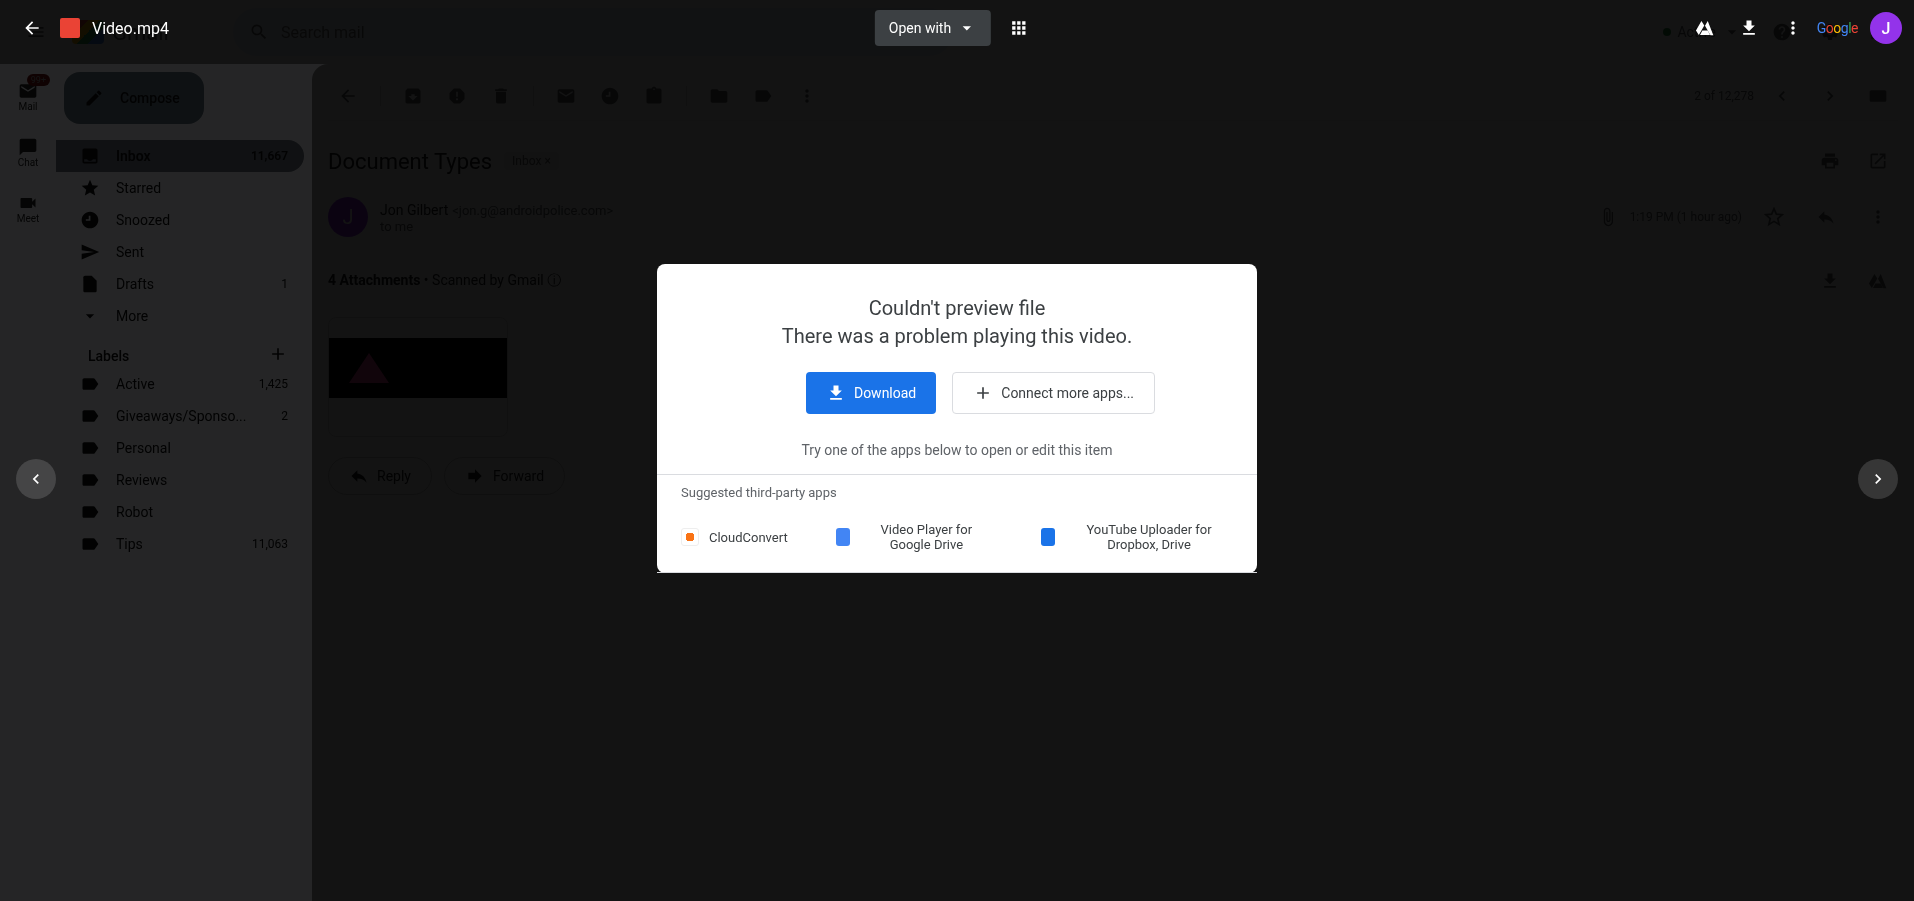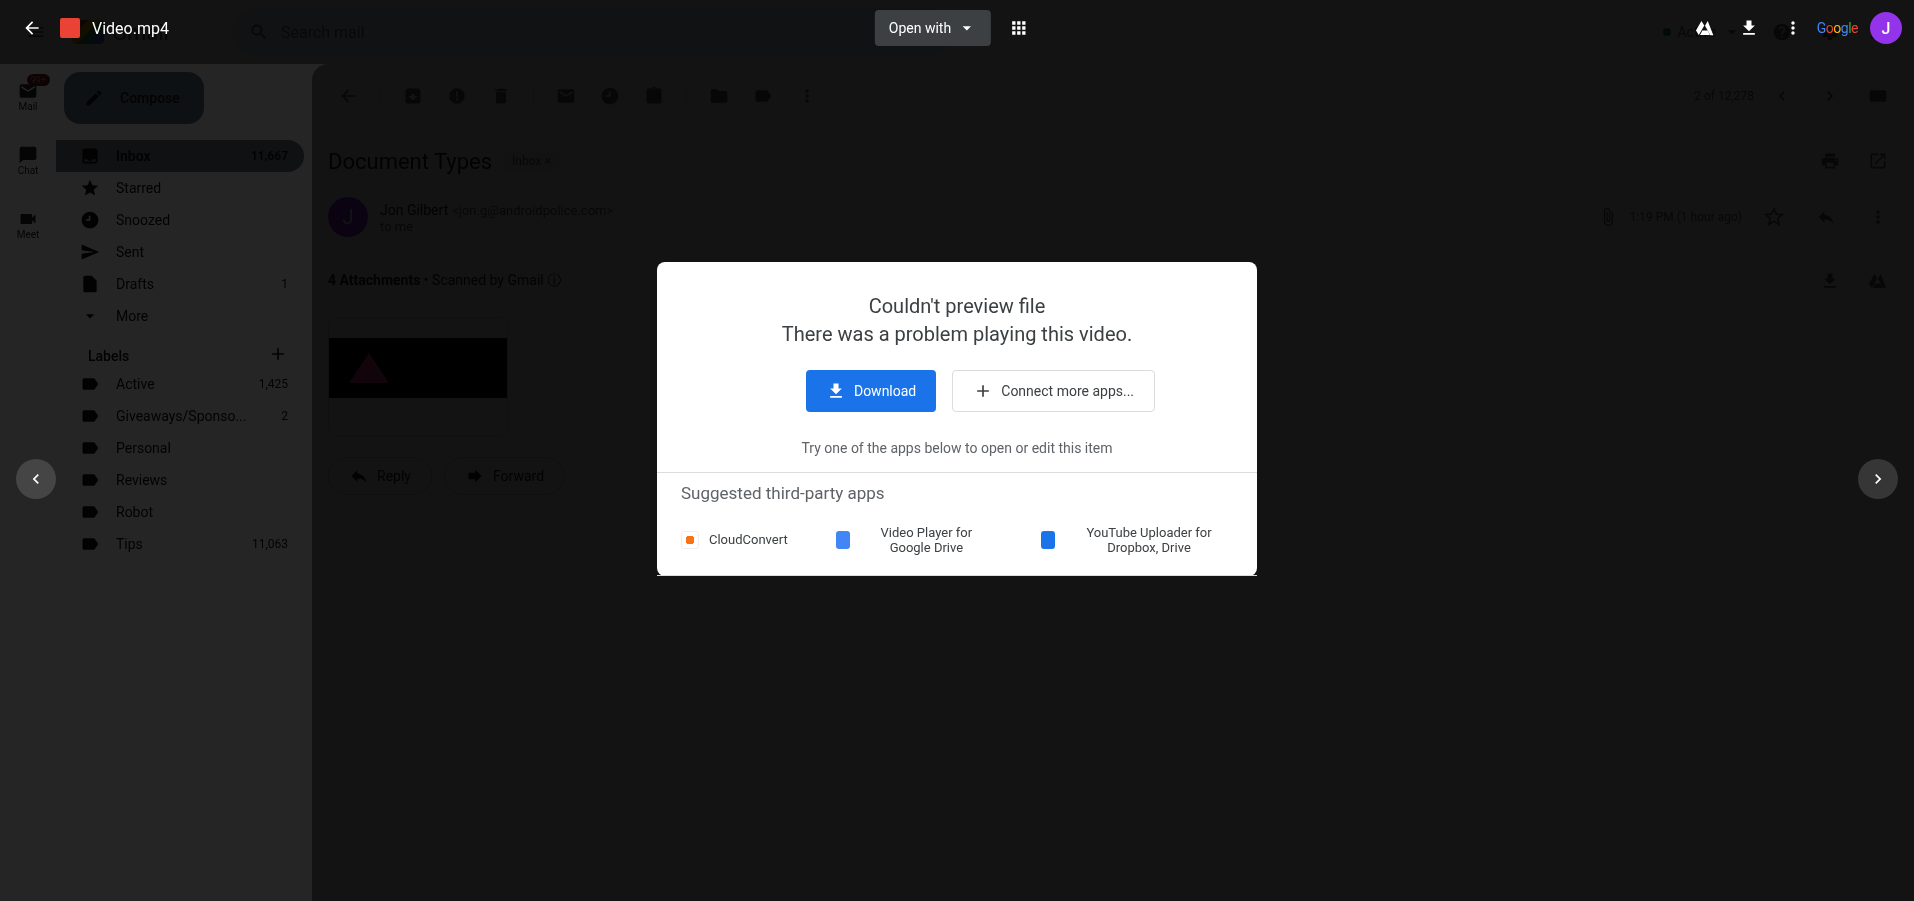--- a/index.html
+++ b/index.html
@@ -122,21 +122,21 @@
       display: flex;
       height: calc(100% - 64px);
     }
 
     .left-rail {
       width: 56px;
       display: flex;
       flex-direction: column;
       align-items: center;
       padding-top: 8px;
-      gap: 16px;
+      gap: 8px;
     }
 
     .rail-item {
       width: 48px;
       height: 48px;
       display: flex;
       flex-direction: column;
       align-items: center;
       justify-content: center;
       font-size: 10px;
@@ -512,21 +512,21 @@
     }
 
     .dialog-divider {
       height: 1px;
       background: #dadce0;
       margin: 0 -24px;
     }
 
     .dialog-suggested {
       text-align: left;
-      font-size: 17px;
+      font-size: 13px;
       color: #5f6368;
       padding: 10px 0;
     }
 
     .apps-row {
       display: flex;
       justify-content: center;
       gap: 48px;
       padding: 12px 0 20px;
     }

